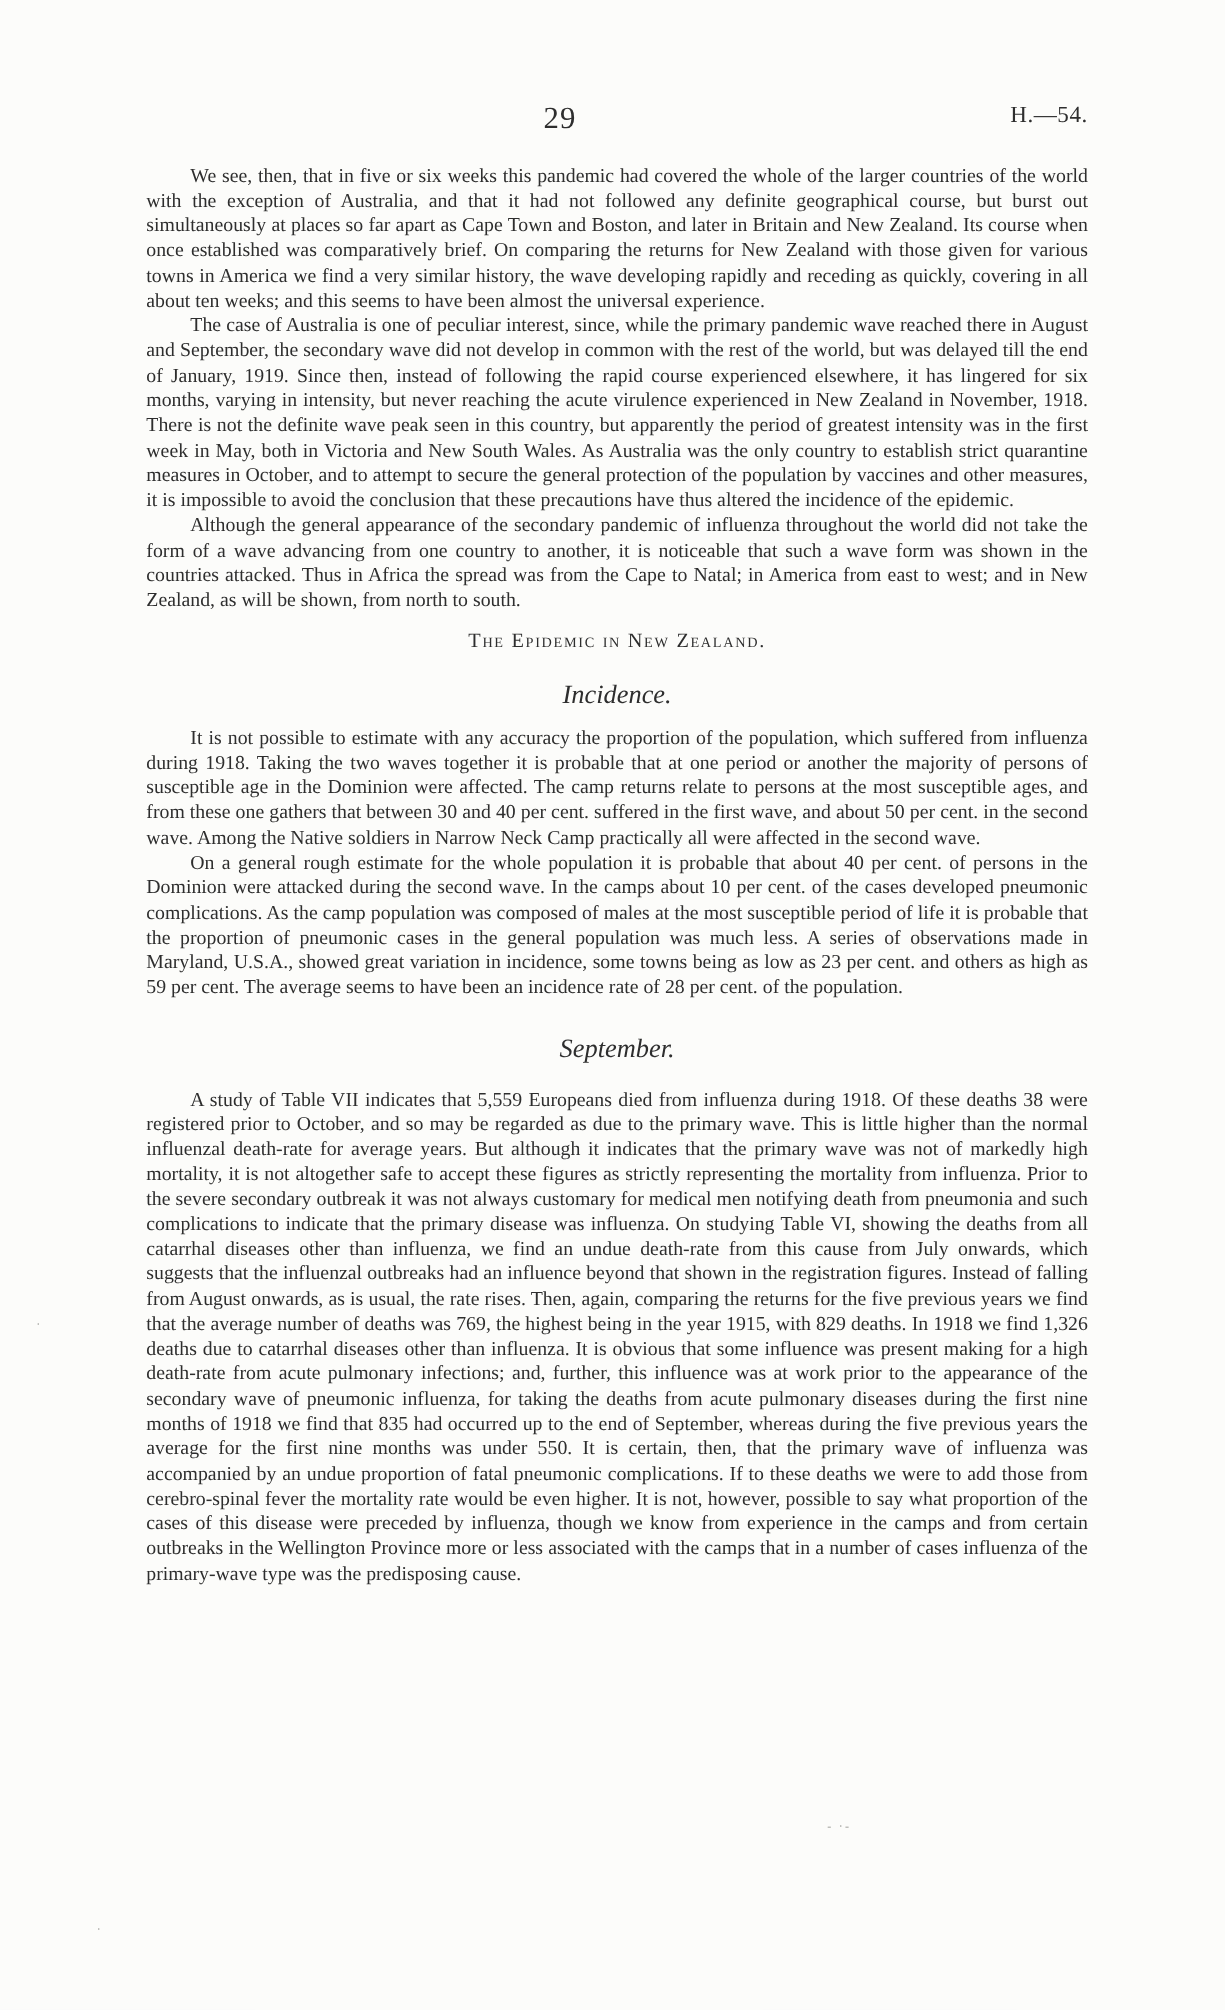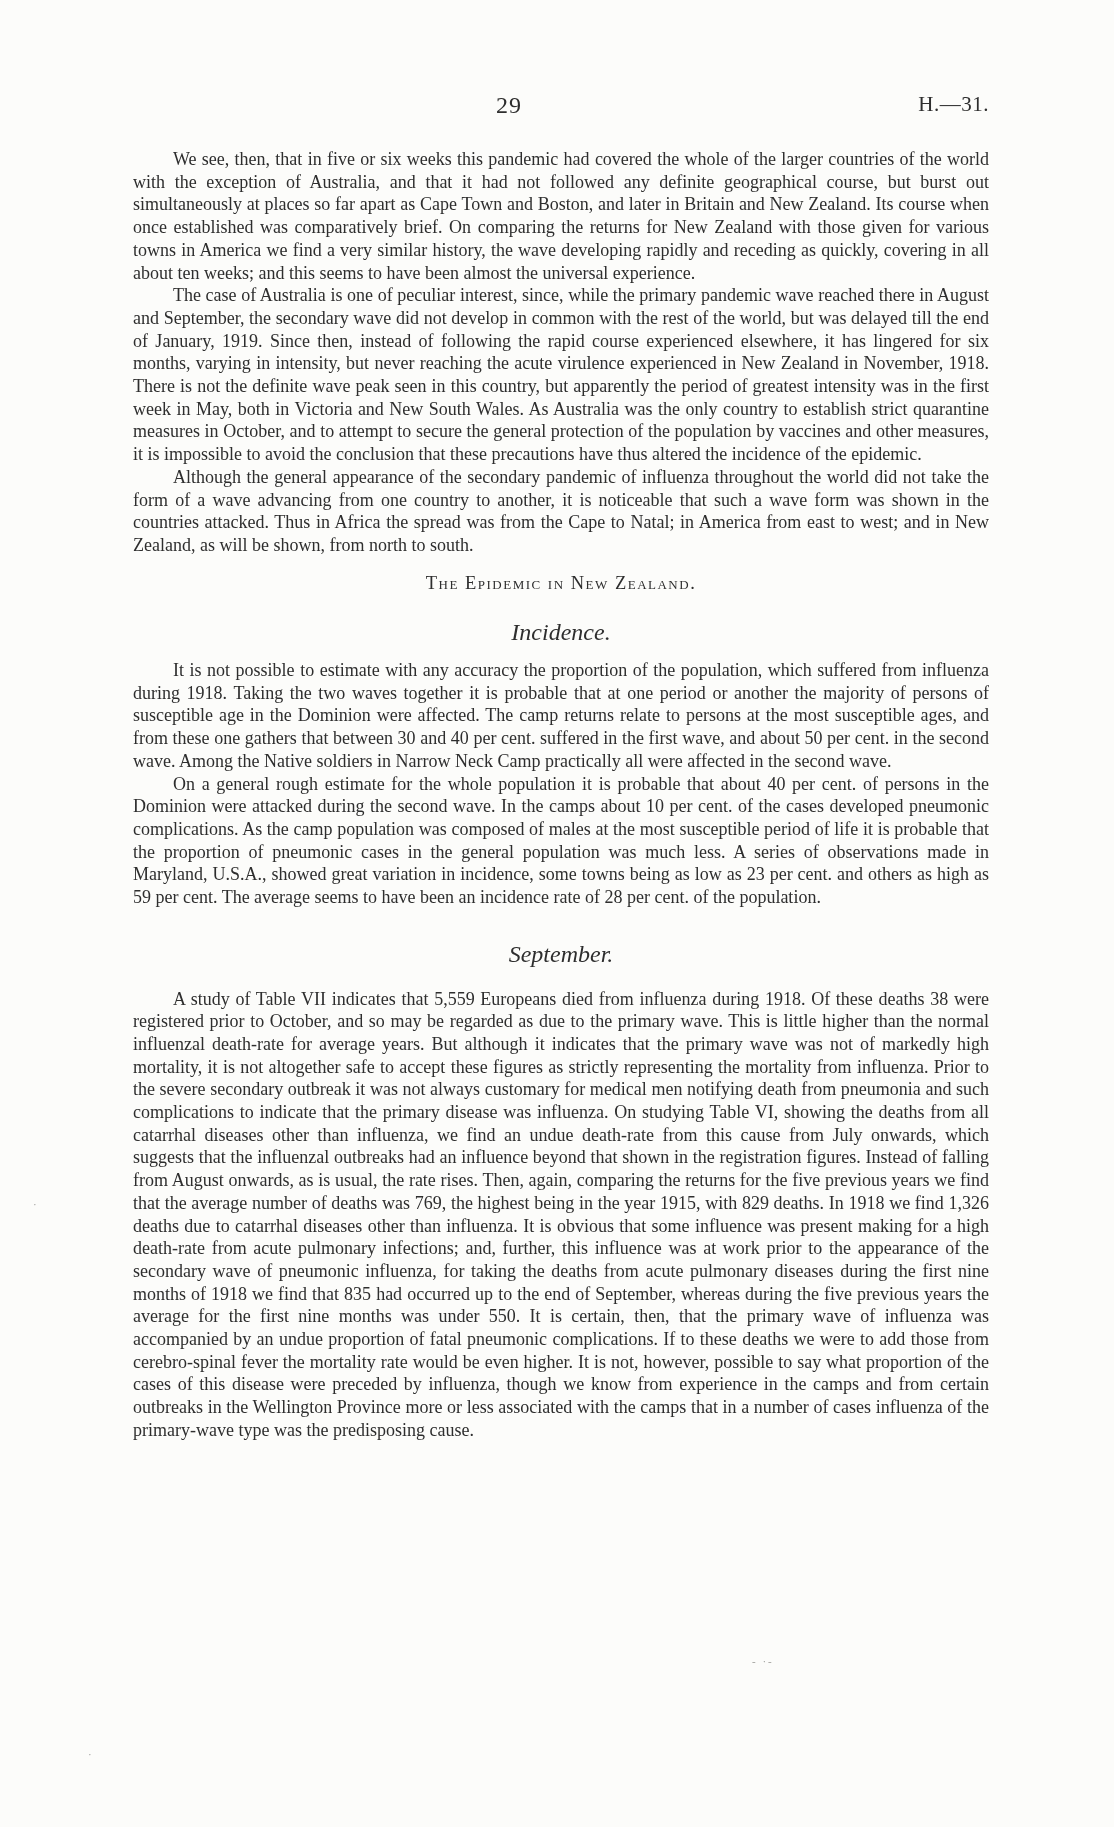--- a/index.html
+++ b/index.html
@@ -22,21 +22,21 @@
     top: 92px;
     width: 856px;
     height: 28px;
   }
   .page-number {
     position: absolute;
     left: 0;
     right: 0;
     text-align: center;
     transform: translateX(-52px);
-    font-size: 24px;
+    font-size: 28px;
     letter-spacing: 1px;
   }
   .doc-ref {
     position: absolute;
     right: 0;
     top: 0;
     font-size: 21px;
     letter-spacing: 0.5px;
   }
   .text-block {
@@ -79,21 +79,21 @@
     letter-spacing: 2px;
   }
 </style>
 </head>
 <body>
 
 <div class="page">
 
   <header class="page-header">
     <div class="page-number">29</div>
-    <div class="doc-ref">H.—31.</div>
+    <div class="doc-ref">H.—54.</div>
   </header>
 
   <main class="text-block">
 
     <p>We see, then, that in five or six weeks this pandemic had covered the whole of the larger countries of the world with the exception of Australia, and that it had not followed any definite geographical course, but burst out simultaneously at places so far apart as Cape Town and Boston, and later in Britain and New Zealand.  Its course when once established was comparatively brief.  On comparing the returns for New Zealand with those given for various towns in America we find a very similar history, the wave developing rapidly and receding as quickly, covering in all about ten weeks; and this seems to have been almost the universal experience.</p>
 
     <p>The case of Australia is one of peculiar interest, since, while the primary pandemic wave reached there in August and September, the secondary wave did not develop in common with the rest of the world, but was delayed till the end of January, 1919.  Since then, instead of following the rapid course experienced elsewhere, it has lingered for six months, varying in intensity, but never reaching the acute virulence experienced in New Zealand in November, 1918.  There is not the definite wave peak seen in this country, but apparently the period of greatest intensity was in the first week in May, both in Victoria and New South Wales.  As Australia was the only country to establish strict quarantine measures in October, and to attempt to secure the general protection of the population by vaccines and other measures, it is impossible to avoid the conclusion that these precautions have thus altered the incidence of the epidemic.</p>
 
     <p>Although the general appearance of the secondary pandemic of influenza throughout the world did not take the form of a wave advancing from one country to another, it is noticeable that such a wave form was shown in the countries attacked.  Thus in Africa the spread was from the Cape to Natal; in America from east to west; and in New Zealand, as will be shown, from north to south.</p>
 

